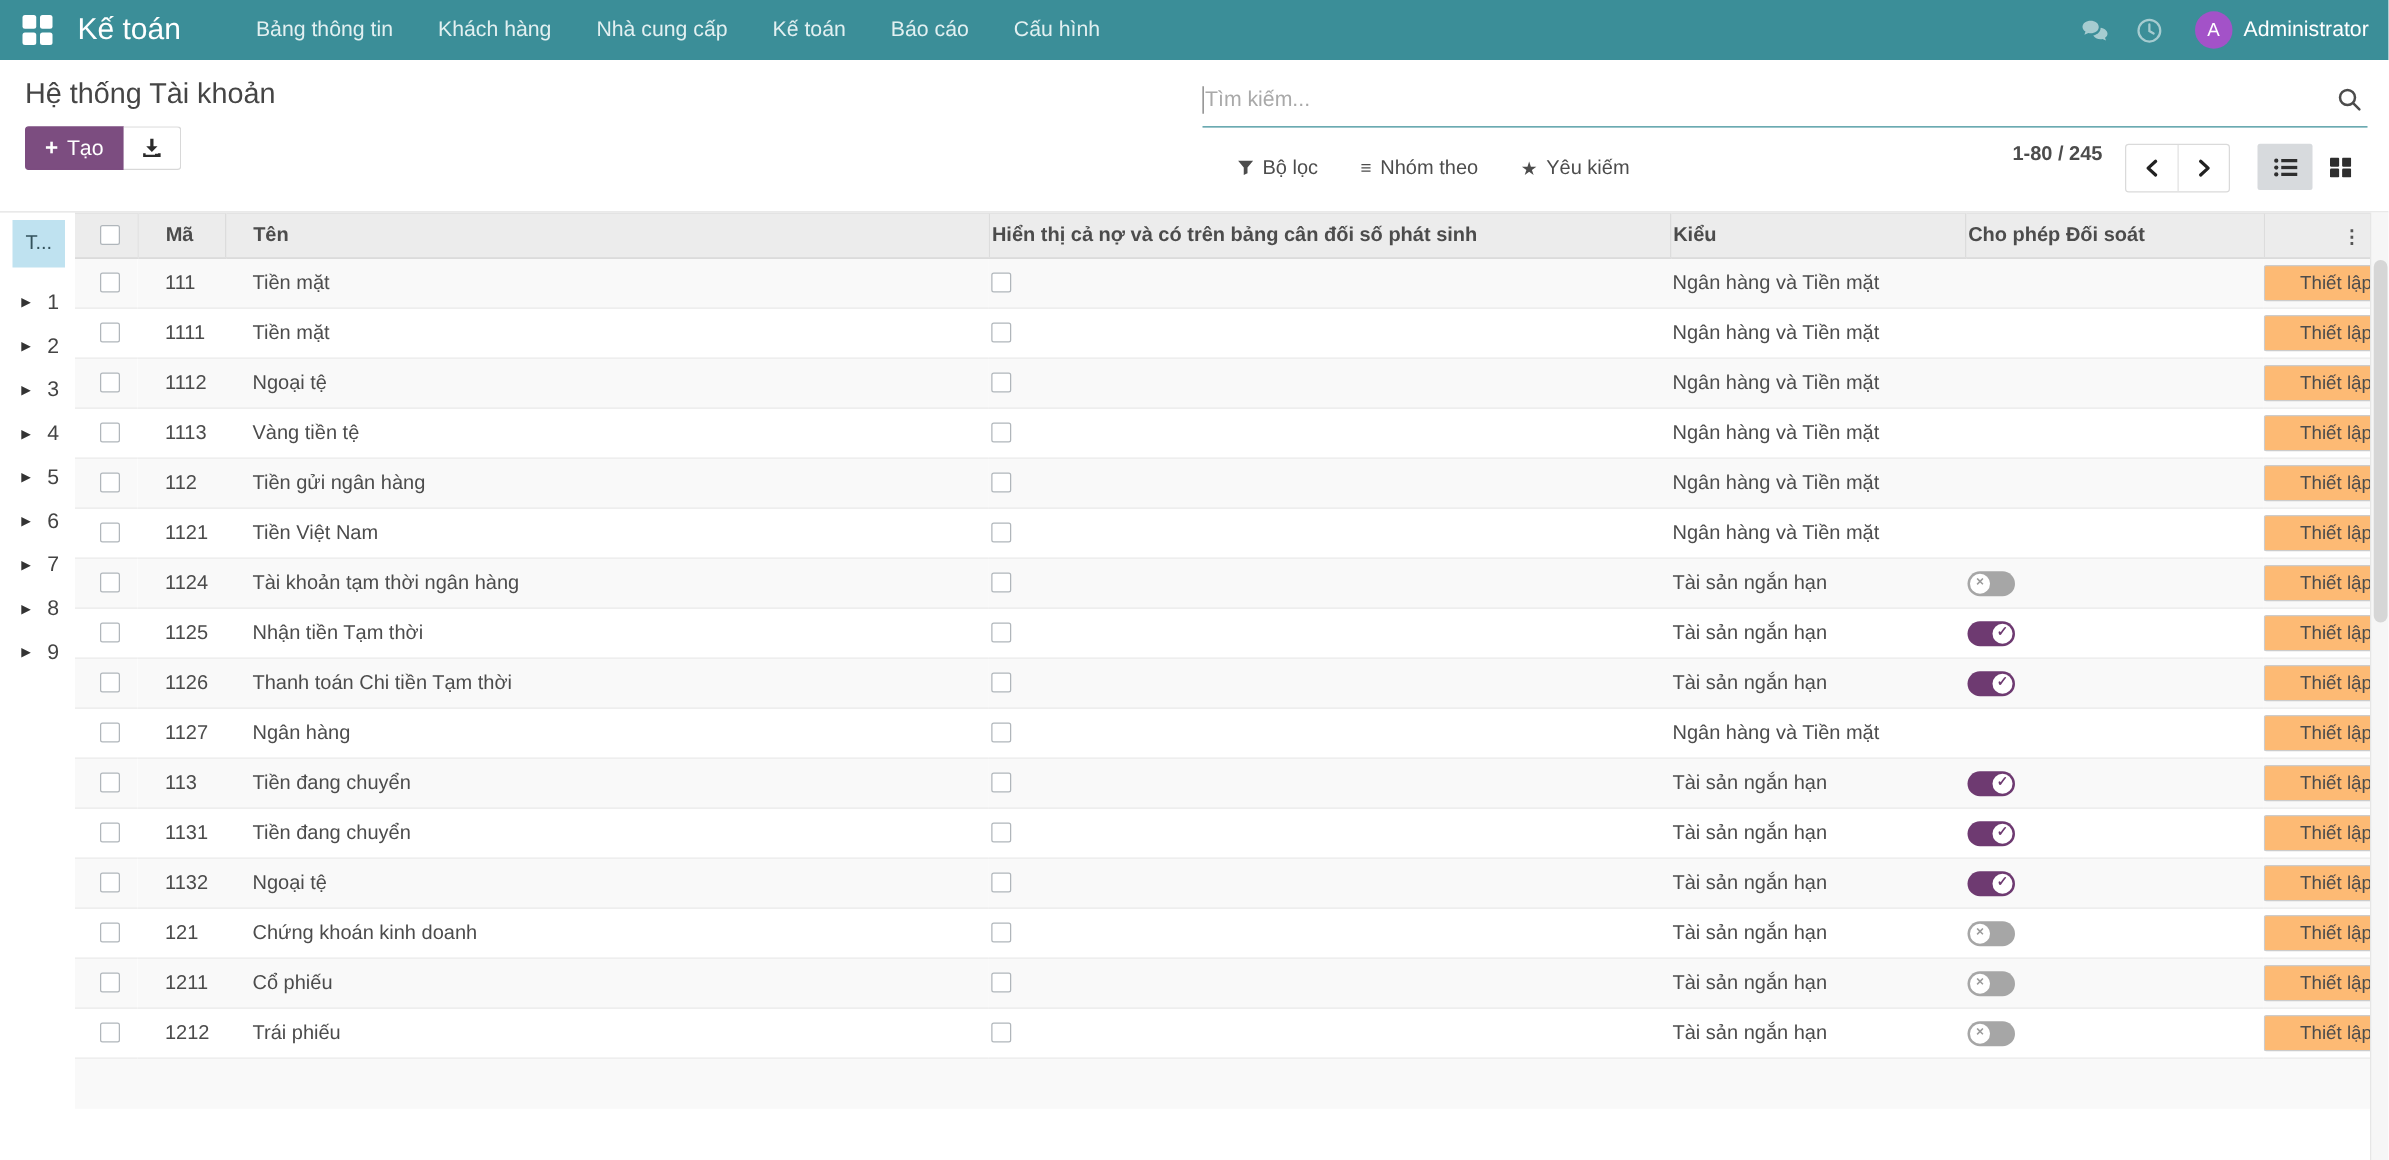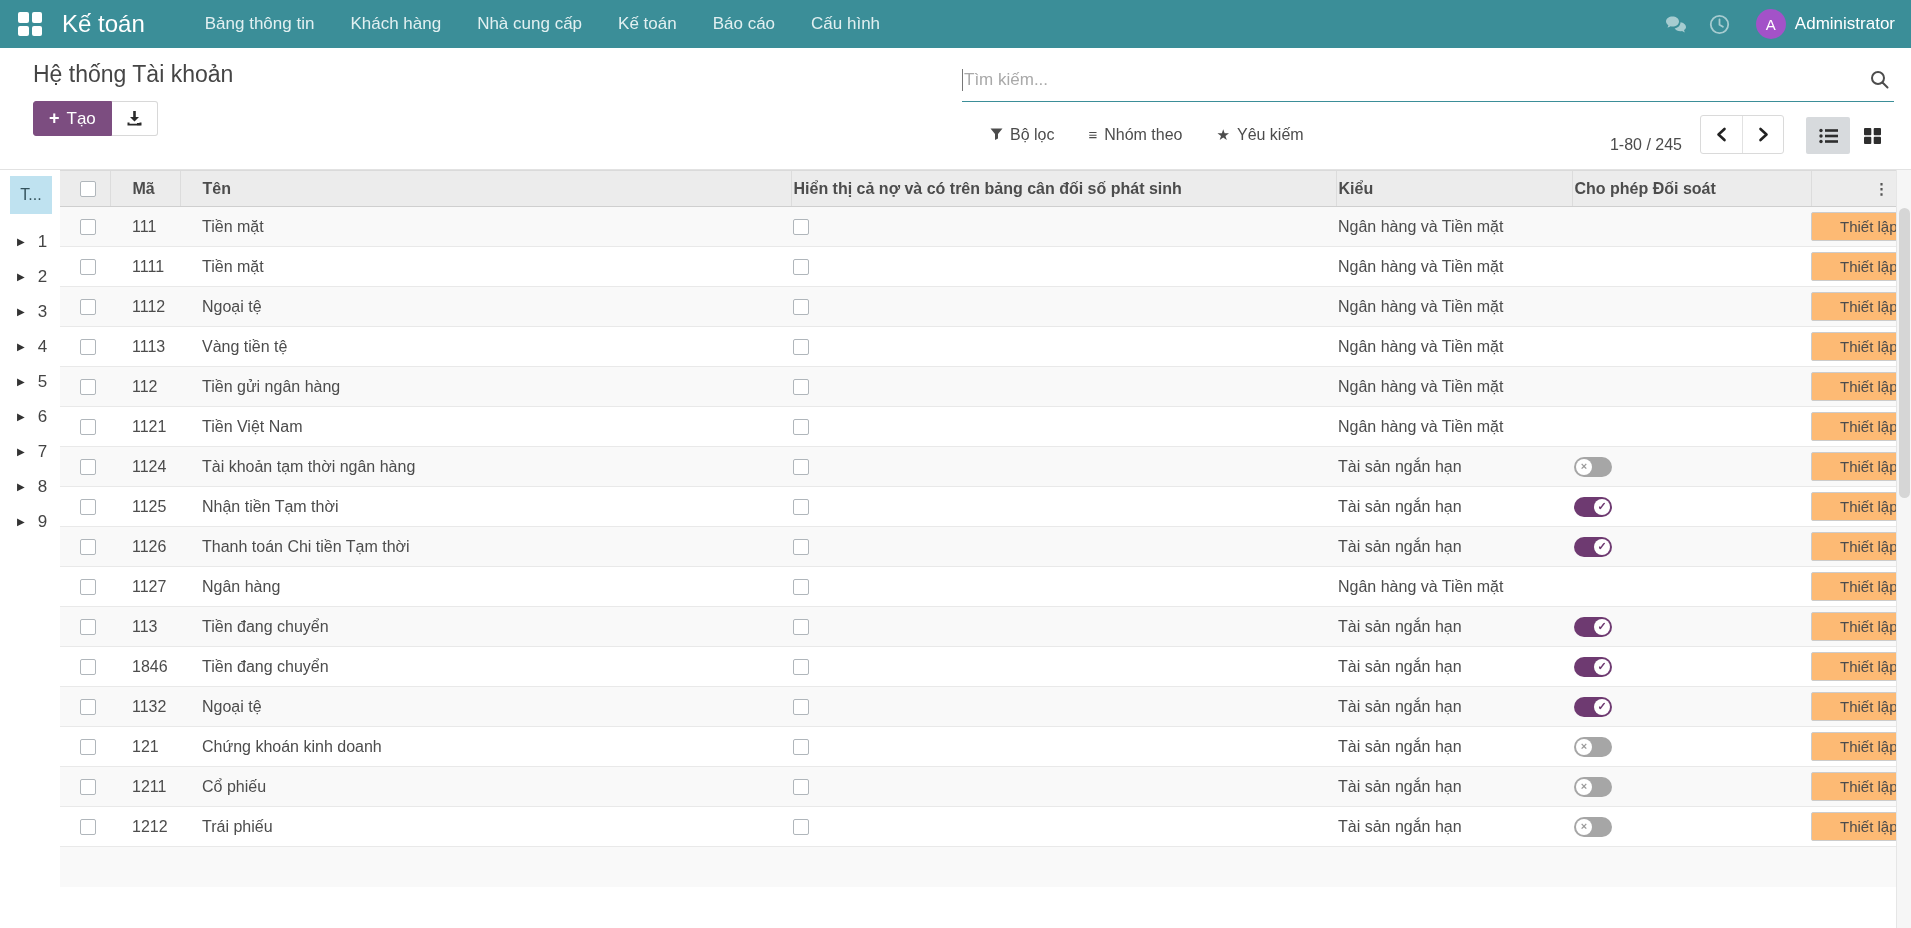--- a/index.html
+++ b/index.html
@@ -13,39 +13,39 @@
   .brand { font-size:24px; font-weight:400; margin-right:42px; white-space:nowrap; }
   .nav-menu { display:flex; list-style:none; height:48px; }
   .nav-menu li { display:flex; align-items:center; padding:0 18px; font-size:17px; color:#e2f0f1; cursor:pointer; white-space:nowrap; }
   .nav-right { margin-left:auto; display:flex; align-items:center; padding-right:16px; }
   .nav-ico { width:44px; display:flex; justify-content:center; align-items:center; cursor:pointer; }
   .avatar { width:30px; height:30px; border-radius:50%; background:var(--avatar-purple,#a352c8); display:flex; align-items:center; justify-content:center; font-size:15px; color:#fff; margin:0 9px 0 14px; }
   .username { font-size:17px; color:#fff; cursor:pointer; }
 
   
   .control-panel { display:flex; height:122px; background:#fff; border-bottom:1px solid #e2e2e2; }
-  .cp-left { flex:1; padding-left:20px;margin-left:13px; }
+  .cp-left { flex:1; padding-left:20px; }
   .page-title { font-size:23px; font-weight:400; color:#454545; margin-top:13px; }
   .create-group { display:flex; margin-top:13px; }
   .btn-create { display:flex; align-items:center; gap:7px; background:var(--primary-purple,#7c4d80); color:#fff; border:1px solid var(--primary-purple,#7c4d80); font-size:17px; padding:6px 15px; border-radius:3px 0 0 3px; cursor:pointer; font-family:inherit; }
   .btn-create .plus { font-weight:bold; font-size:18px; }
   .btn-export { width:46px; background:#fff; border:1px solid #d8d8d8; border-left:none; border-radius:0 3px 3px 0; display:flex; align-items:center; justify-content:center; cursor:pointer; }
 
   .cp-right { width:949px; padding-right:17px; }
   .search-box { display:flex; align-items:center; height:44px; margin-top:10px; border-bottom:1px solid var(--navbar-teal,#3b8e98); }
   .caret-line { width:1px; height:22px; background:#777; }
   .search-input { flex:1; border:none; outline:none; font-size:17px; color:#555; font-family:inherit; background:transparent; padding-left:1px; }
   .search-input::placeholder { color:#a9a9a9; }
   .search-btn { display:flex; align-items:center; justify-content:center; width:30px; cursor:pointer; }
 
   .cp-bottom { display:flex; align-items:center; margin-top:13px; }
   .filters { display:flex; gap:34px; margin-left:28px; }
   .fbtn { display:flex; align-items:center; gap:7px; font-size:16px; color:#4c4c4c; cursor:pointer; white-space:nowrap; }
   .fbtn .glyph { font-size:15px; }
-  .pager-area { margin-left:auto; display:flex; align-items:flex-end; }
+  .pager-area { margin-left:auto; display:flex; align-items:flex-start;font-weight:bold; }
   .pager-text { font-size:16px; color:#4c4c4c; margin-right:18px; }
   .pager-nav { display:flex; border:1px solid #dadada; border-radius:3px; background:#fff; }
   .pg-btn { width:41px; height:37px; display:flex; align-items:center; justify-content:center; cursor:pointer; }
   .pg-btn + .pg-btn { border-left:1px solid #e2e2e2; }
   .view-switcher { display:flex; margin-left:22px; }
   .vs-btn { width:44px; height:37px; display:flex; align-items:center; justify-content:center; cursor:pointer; border-radius:2px; }
   .vs-btn.active { background:#d7dadd; }
 
   
   .content { position:relative; display:flex; height:758px; }
@@ -366,21 +366,21 @@
               <td class="cell-rowcheck"><span class="cb"></span></td>
               <td class="pad22">113</td>
               <td class="pad22">Tiền đang chuyển</td>
               <td class="pad2"><span class="cb"></span></td>
               <td class="pad2">Tài sản ngắn hạn</td>
               <td class="pad2"><span class="toggle on"><span class="knob">✓</span></span></td>
               <td class="cell-settings"><button class="btn-settings">Thiết lập</button></td>
             </tr>
             <tr>
               <td class="cell-rowcheck"><span class="cb"></span></td>
-              <td class="pad22">1846</td>
+              <td class="pad22">1131</td>
               <td class="pad22">Tiền đang chuyển</td>
               <td class="pad2"><span class="cb"></span></td>
               <td class="pad2">Tài sản ngắn hạn</td>
               <td class="pad2"><span class="toggle on"><span class="knob">✓</span></span></td>
               <td class="cell-settings"><button class="btn-settings">Thiết lập</button></td>
             </tr>
             <tr>
               <td class="cell-rowcheck"><span class="cb"></span></td>
               <td class="pad22">1132</td>
               <td class="pad22">Ngoại tệ</td>

